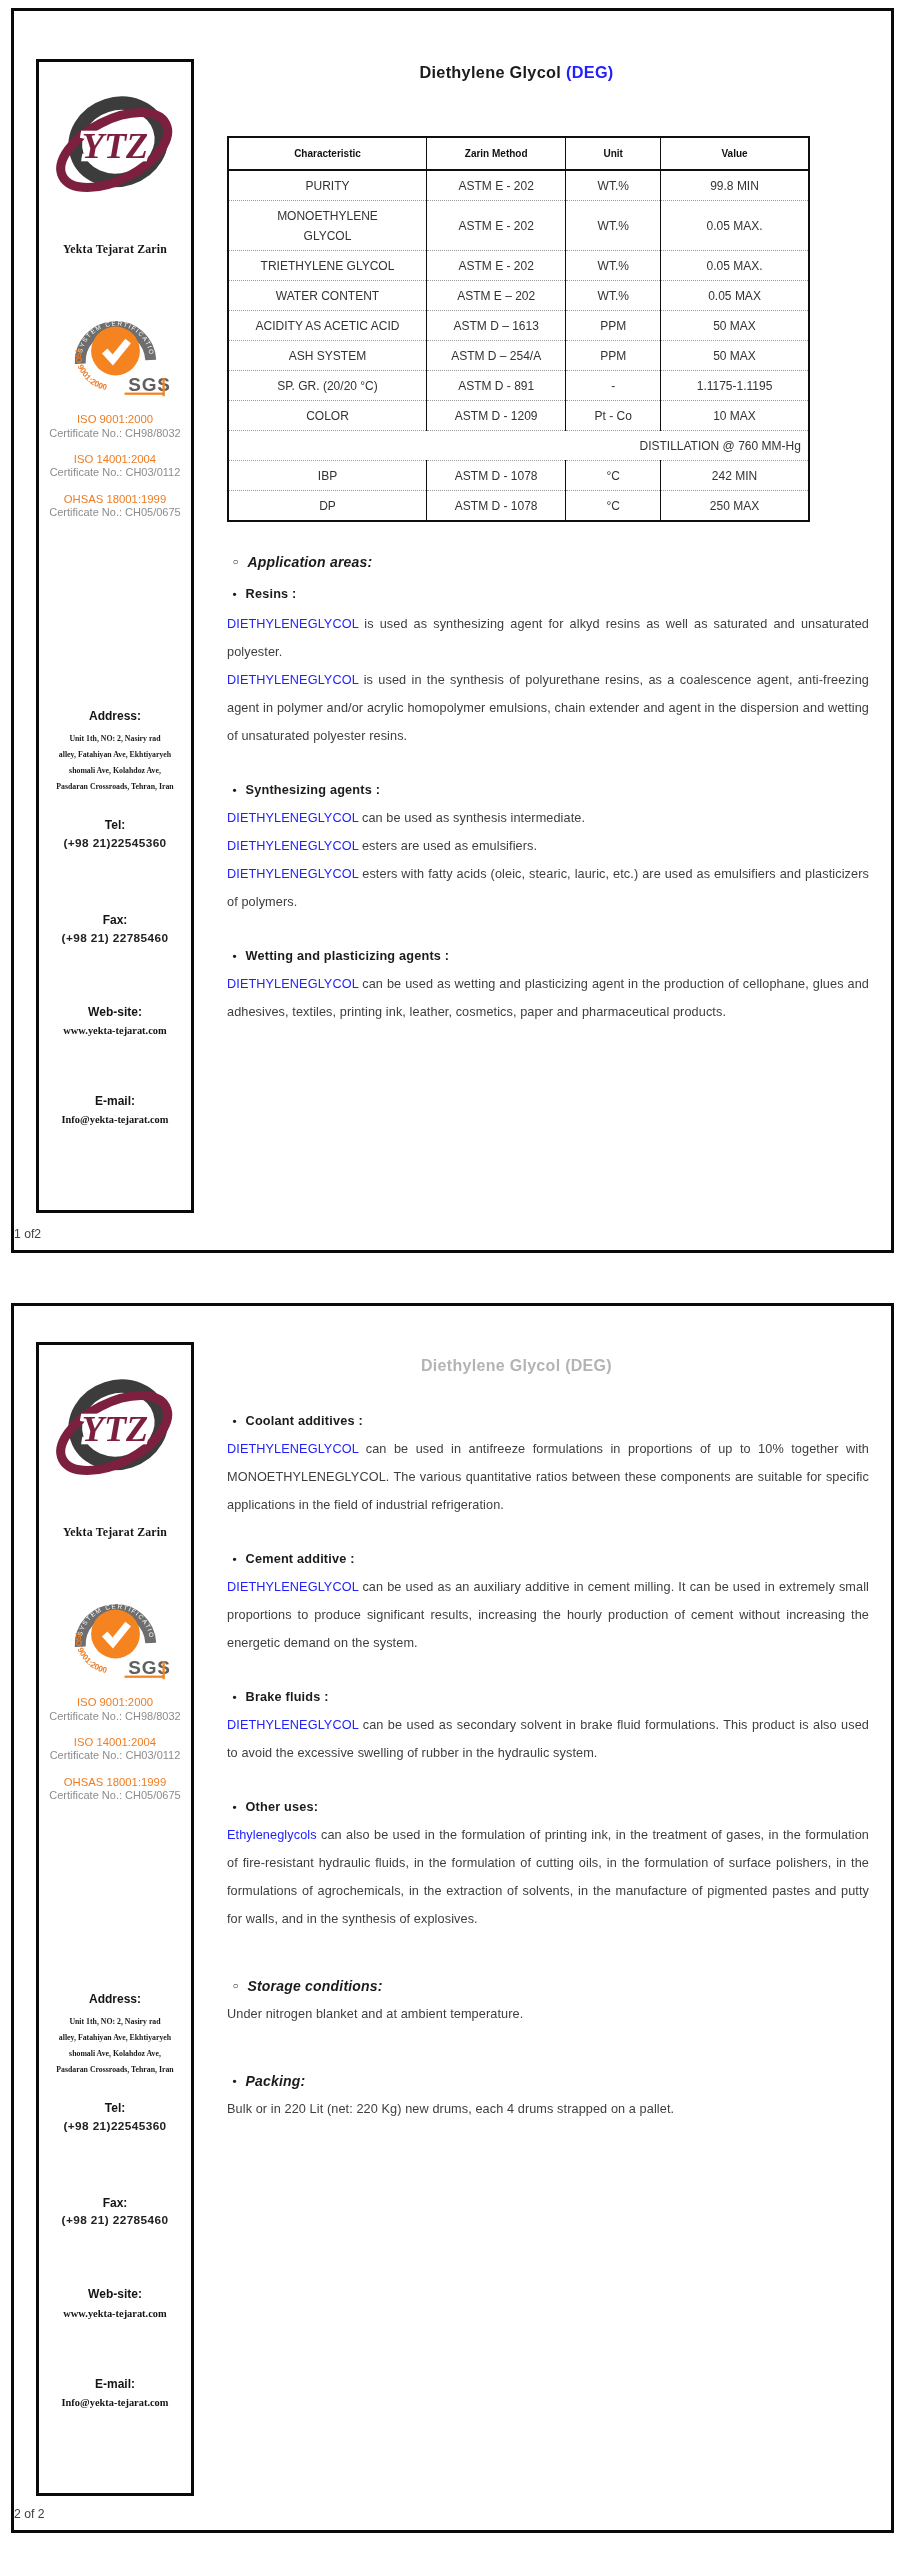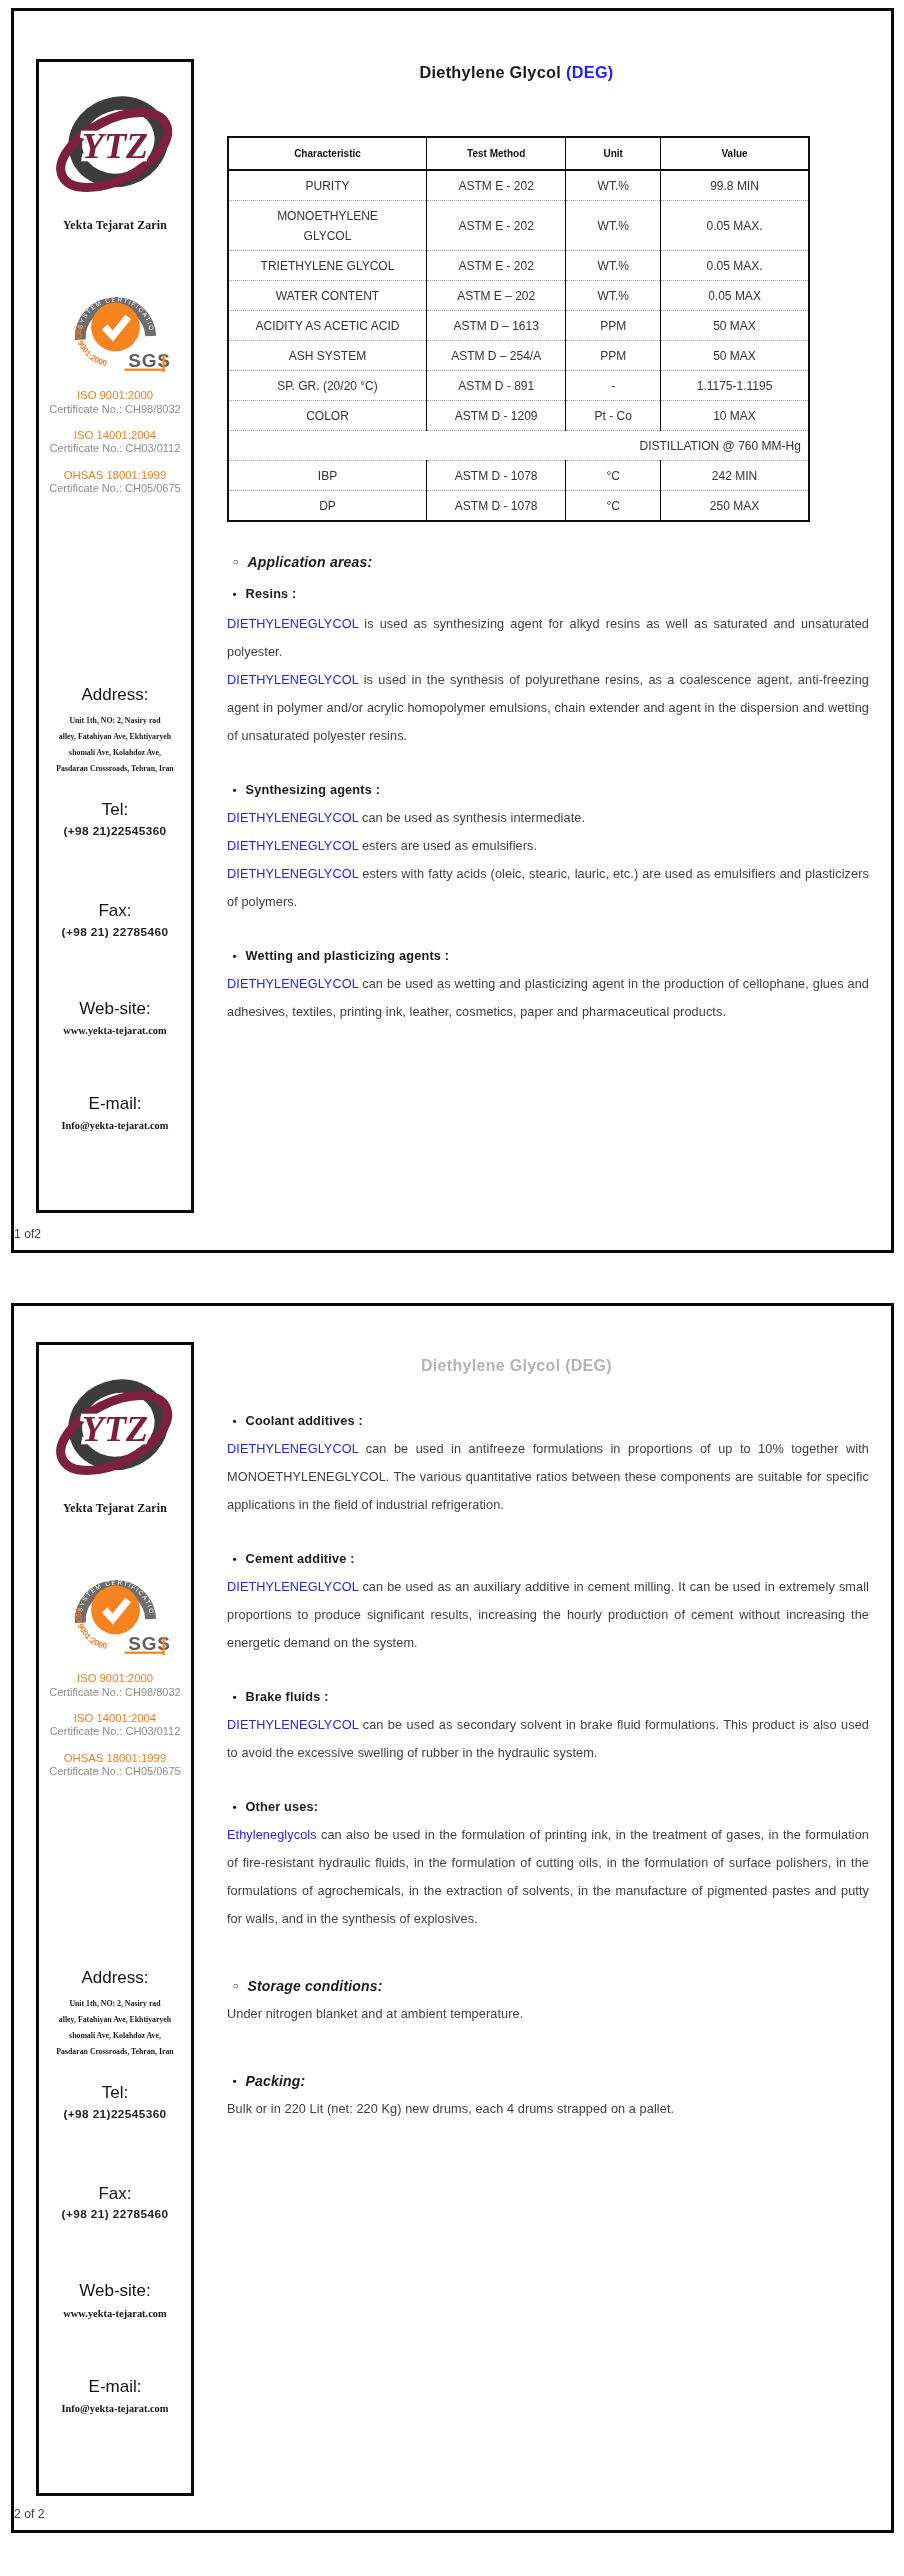--- a/index.html
+++ b/index.html
@@ -20,29 +20,29 @@
   .sidebar {
     position: absolute; left: 22px; width: 158px; height: 1154px;
     border: 3.6px solid #0a0a0a; background: #fff;
     display: flex; flex-direction: column; align-items: center;
     text-align: center;
   }
   #page1 .sidebar { top: 48px; }
   #page2 .sidebar { top: 36px; }
   .logo-svg { margin-top: 23.5px; }
   .company {
-    margin-top: 7px; font-family: "Liberation Serif", serif;
+    margin-top: 31px; font-family: "Liberation Serif", serif;
     font-weight: bold; font-size: 11.8px; color: #141414; letter-spacing: 0.2px;
   }
   .badge-svg { margin-top: 47px; }
   .certs { margin-top: 14.5px; }
   .cert { margin-bottom: 11.8px; }
   .cert-standard { color: #f07c22; font-size: 11.3px; line-height: 14.5px; }
   .cert-number { color: #8c8c8c; font-size: 11px; line-height: 13.6px; }
-  .side-label { font-weight: normal; font-size: 17px; color: #141414; }
+  .side-label { font-weight: bold; font-size: 12px; color: #141414; }
   .addr-label { margin-top: 177px; }
   .addr-lines {
     margin-top: 8.1px; text-align: center; padding: 0 7.2px;
     font-family: "Liberation Serif", serif; font-weight: bold;
     font-size: 7.8px; line-height: 16px; color: #1a1a1a;
   }
   .tel-label { margin-top: 23.5px; }
   .tel-value, .fax-value { margin-top: 3.6px; font-size: 11.8px; color: #222; font-weight: 600; letter-spacing: 0.4px; }
   .fax-label { margin-top: 63px; }
   .web-label { margin-top: 60px; }
@@ -182,21 +182,21 @@
     <table class="spec">
       <colgroup>
           <col class="c1">
           <col class="c2">
           <col class="c3">
           <col class="c4">
         </colgroup>
       <thead>
         <tr>
           <th>Characteristic</th>
-          <th>Test Method</th>
+          <th>Zarin Method</th>
           <th>Unit</th>
           <th>Value</th>
         </tr>
       </thead>
       <tbody>
         <tr>
             <td class="char">PURITY</td>
             <td>ASTM  E  - 202</td>
             <td>WT.%</td>
             <td>99.8 MIN</td>

